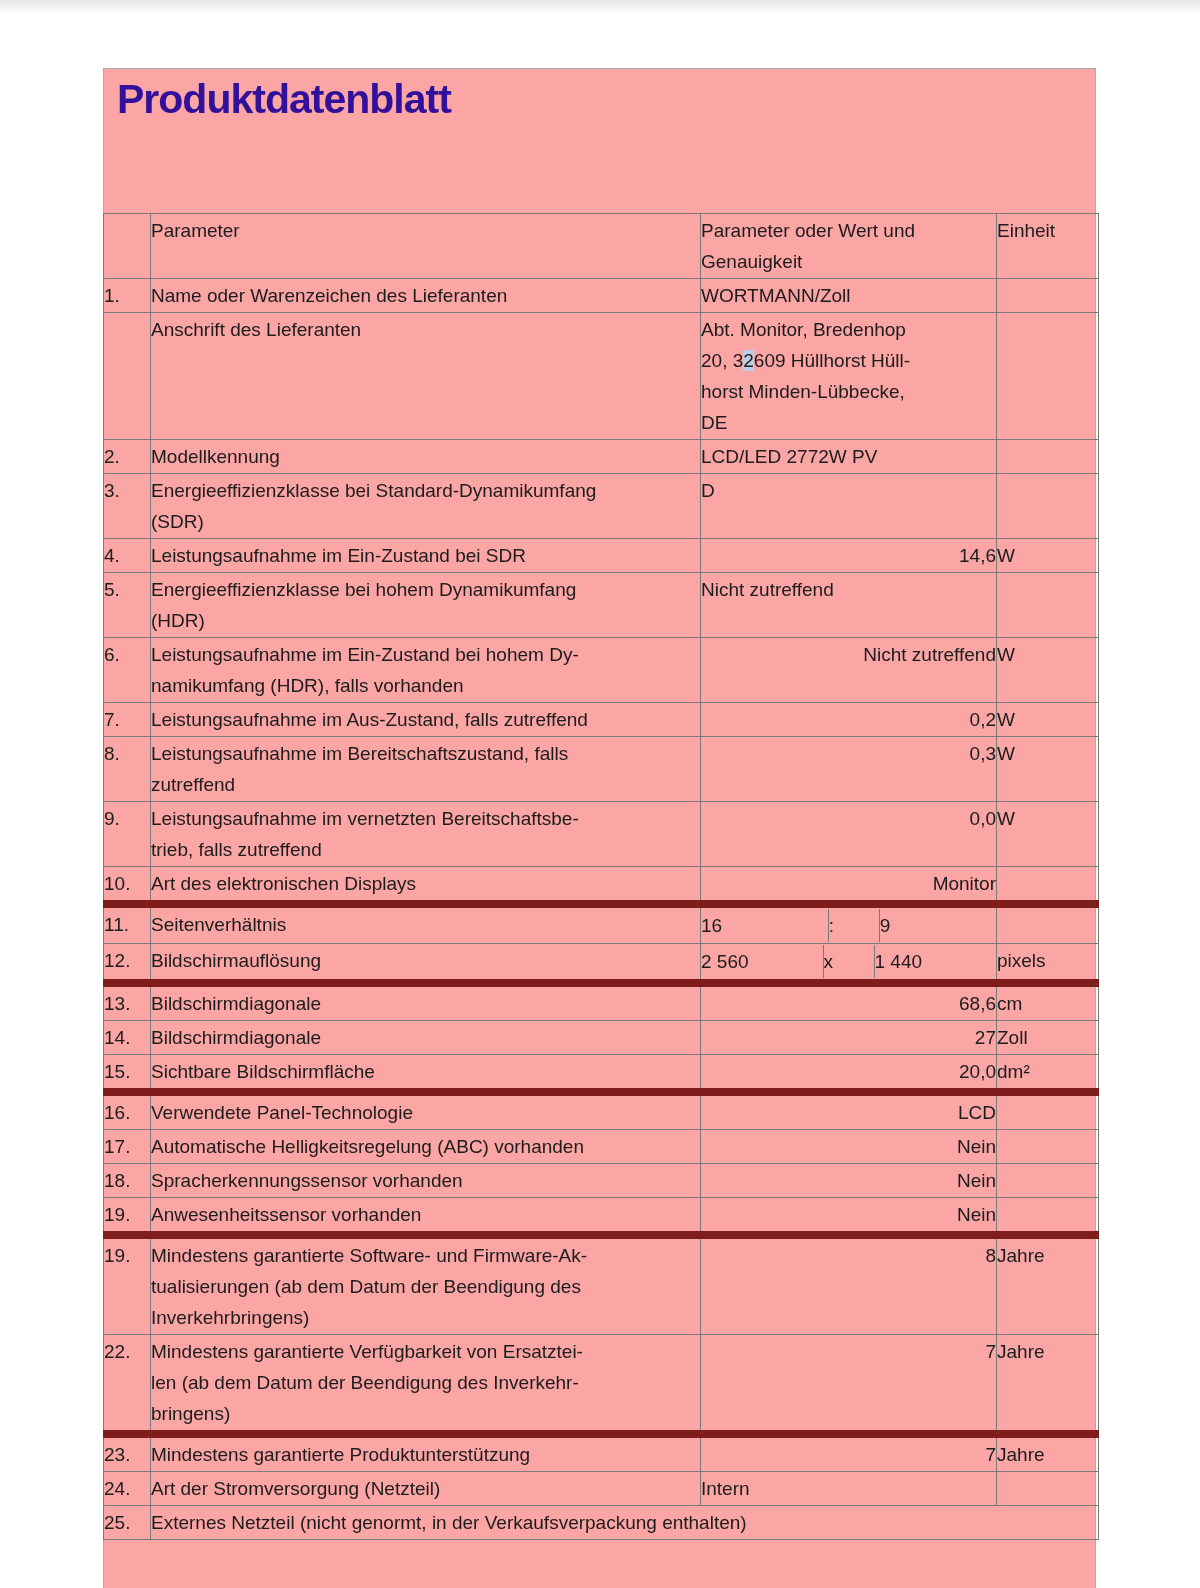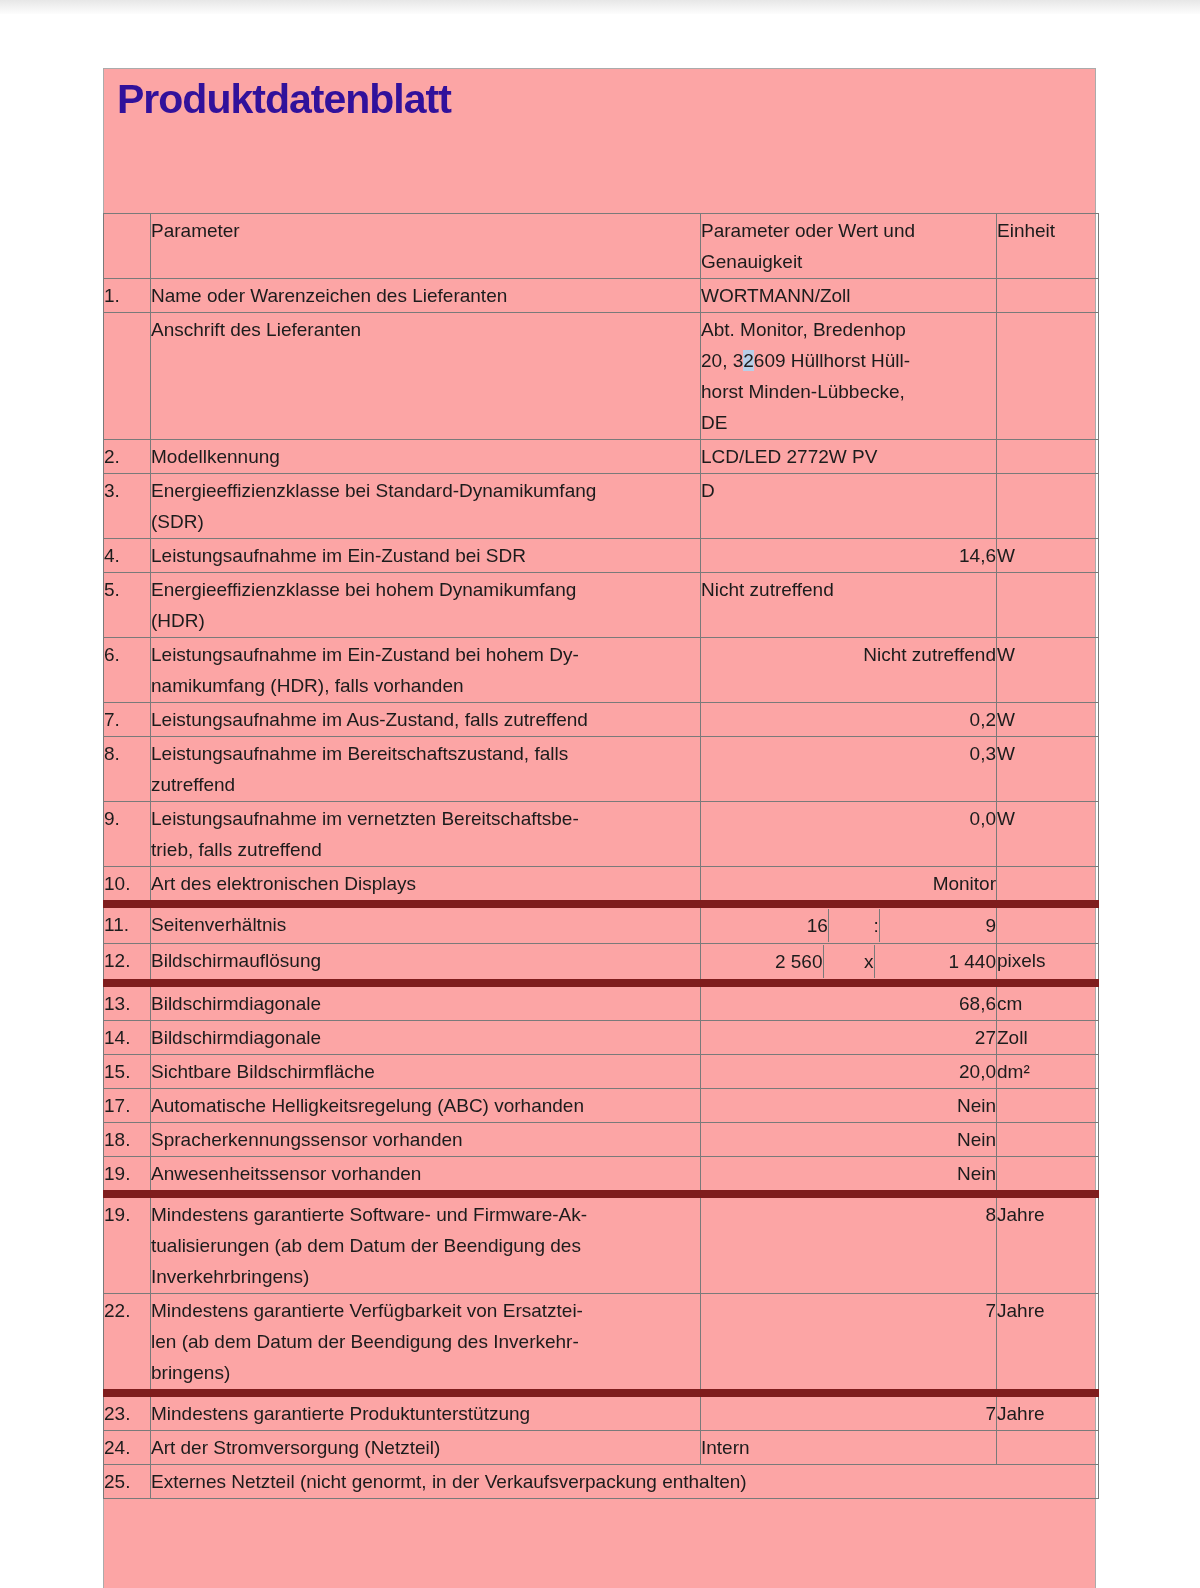--- a/index.html
+++ b/index.html
@@ -41,21 +41,21 @@
   }
   thead th{font-weight:bold;}
   th.param, td.param{padding-left:10px;padding-right:8px;}
   th.value, td.value{padding-left:7px;padding-right:11px;}
   th.unit,  td.unit {padding-left:9px;padding-right:4px;}
   td.num{padding-left:9px;}
   td.value.right{text-align:right;}
   tr.thick td{border-top:8px solid #7f1d1d;}
   td.subcells{padding:0;}
   .subwrap{display:flex;width:100%;height:100%;align-items:stretch;}
-  .sub{flex:1 1 auto;text-align:right;padding:1px 0;}
+  .sub{flex:1 1 auto;text-align:left;padding:1px 0;}
   .sub.mid{flex:0 0 50px;}
   .sub + .sub{border-left:1px solid #7a7a7a;}
   mark.hl{padding:0;color:inherit;}
 </style>
 </head>
 <body>
 
 <div class="top-fade"></div>
 
 <div class="panel">
@@ -178,20 +178,26 @@
           <td class="param">Bildschirmdiagonale</td>
           <td class="value right">27</td>
           <td class="unit">Zoll</td>
         </tr>
         <tr>
           <td class="num">15.</td>
           <td class="param">Sichtbare Bildschirmfläche</td>
           <td class="value right">20,0</td>
           <td class="unit">dm²</td>
         </tr>
+        <tr class="thick">
+          <td class="num">16.</td>
+          <td class="param">Verwendete Panel-Technologie</td>
+          <td class="value right">LCD</td>
+          <td class="unit"></td>
+        </tr>
         <tr>
           <td class="num">17.</td>
           <td class="param">Automatische Helligkeitsregelung (ABC) vorhanden</td>
           <td class="value right">Nein</td>
           <td class="unit"></td>
         </tr>
         <tr>
           <td class="num">18.</td>
           <td class="param">Spracherkennungssensor vorhanden</td>
           <td class="value right">Nein</td>

